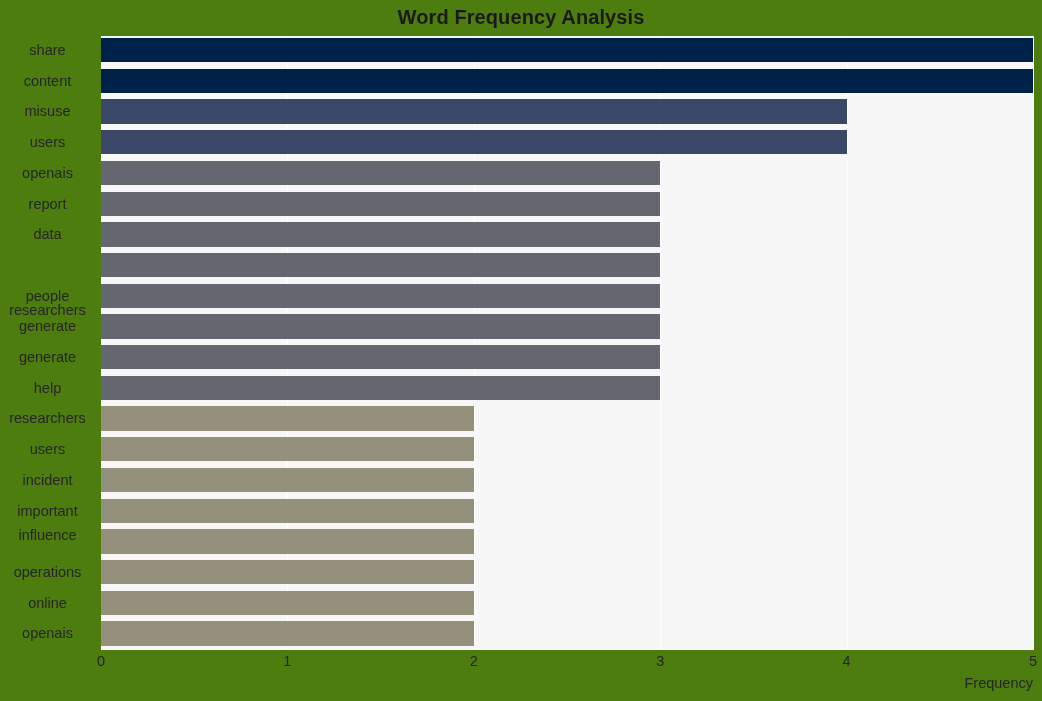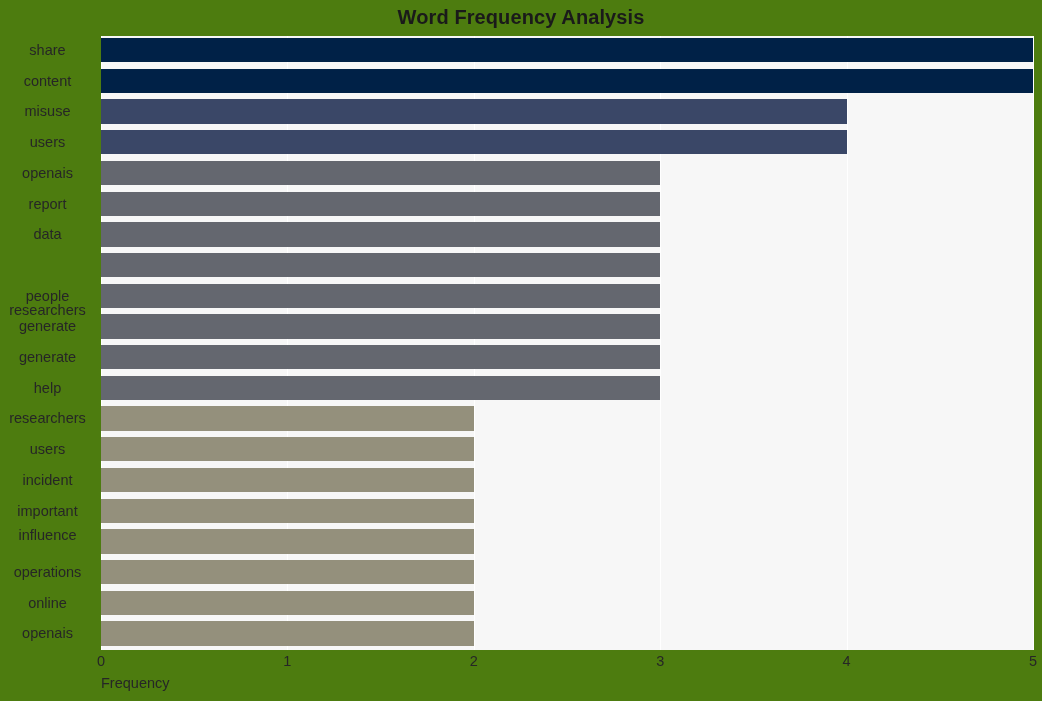--- a/index.html
+++ b/index.html
@@ -99,21 +99,21 @@
     transform: translateX(-50%);
     font-size: 14.5px;
     color: #262626;
     text-align: center;
   }
   #xaxis-label {
     position: absolute;
     left: 101px;
     top: 675px;
     width: 932px;
-    text-align: left;
+    text-align: right;
     font-size: 14.5px;
     color: #262626;
   }
 </style>
 </head>
 <body>
 
 <div id="figure">
 
   <div id="chart-title">Word Frequency Analysis</div>

